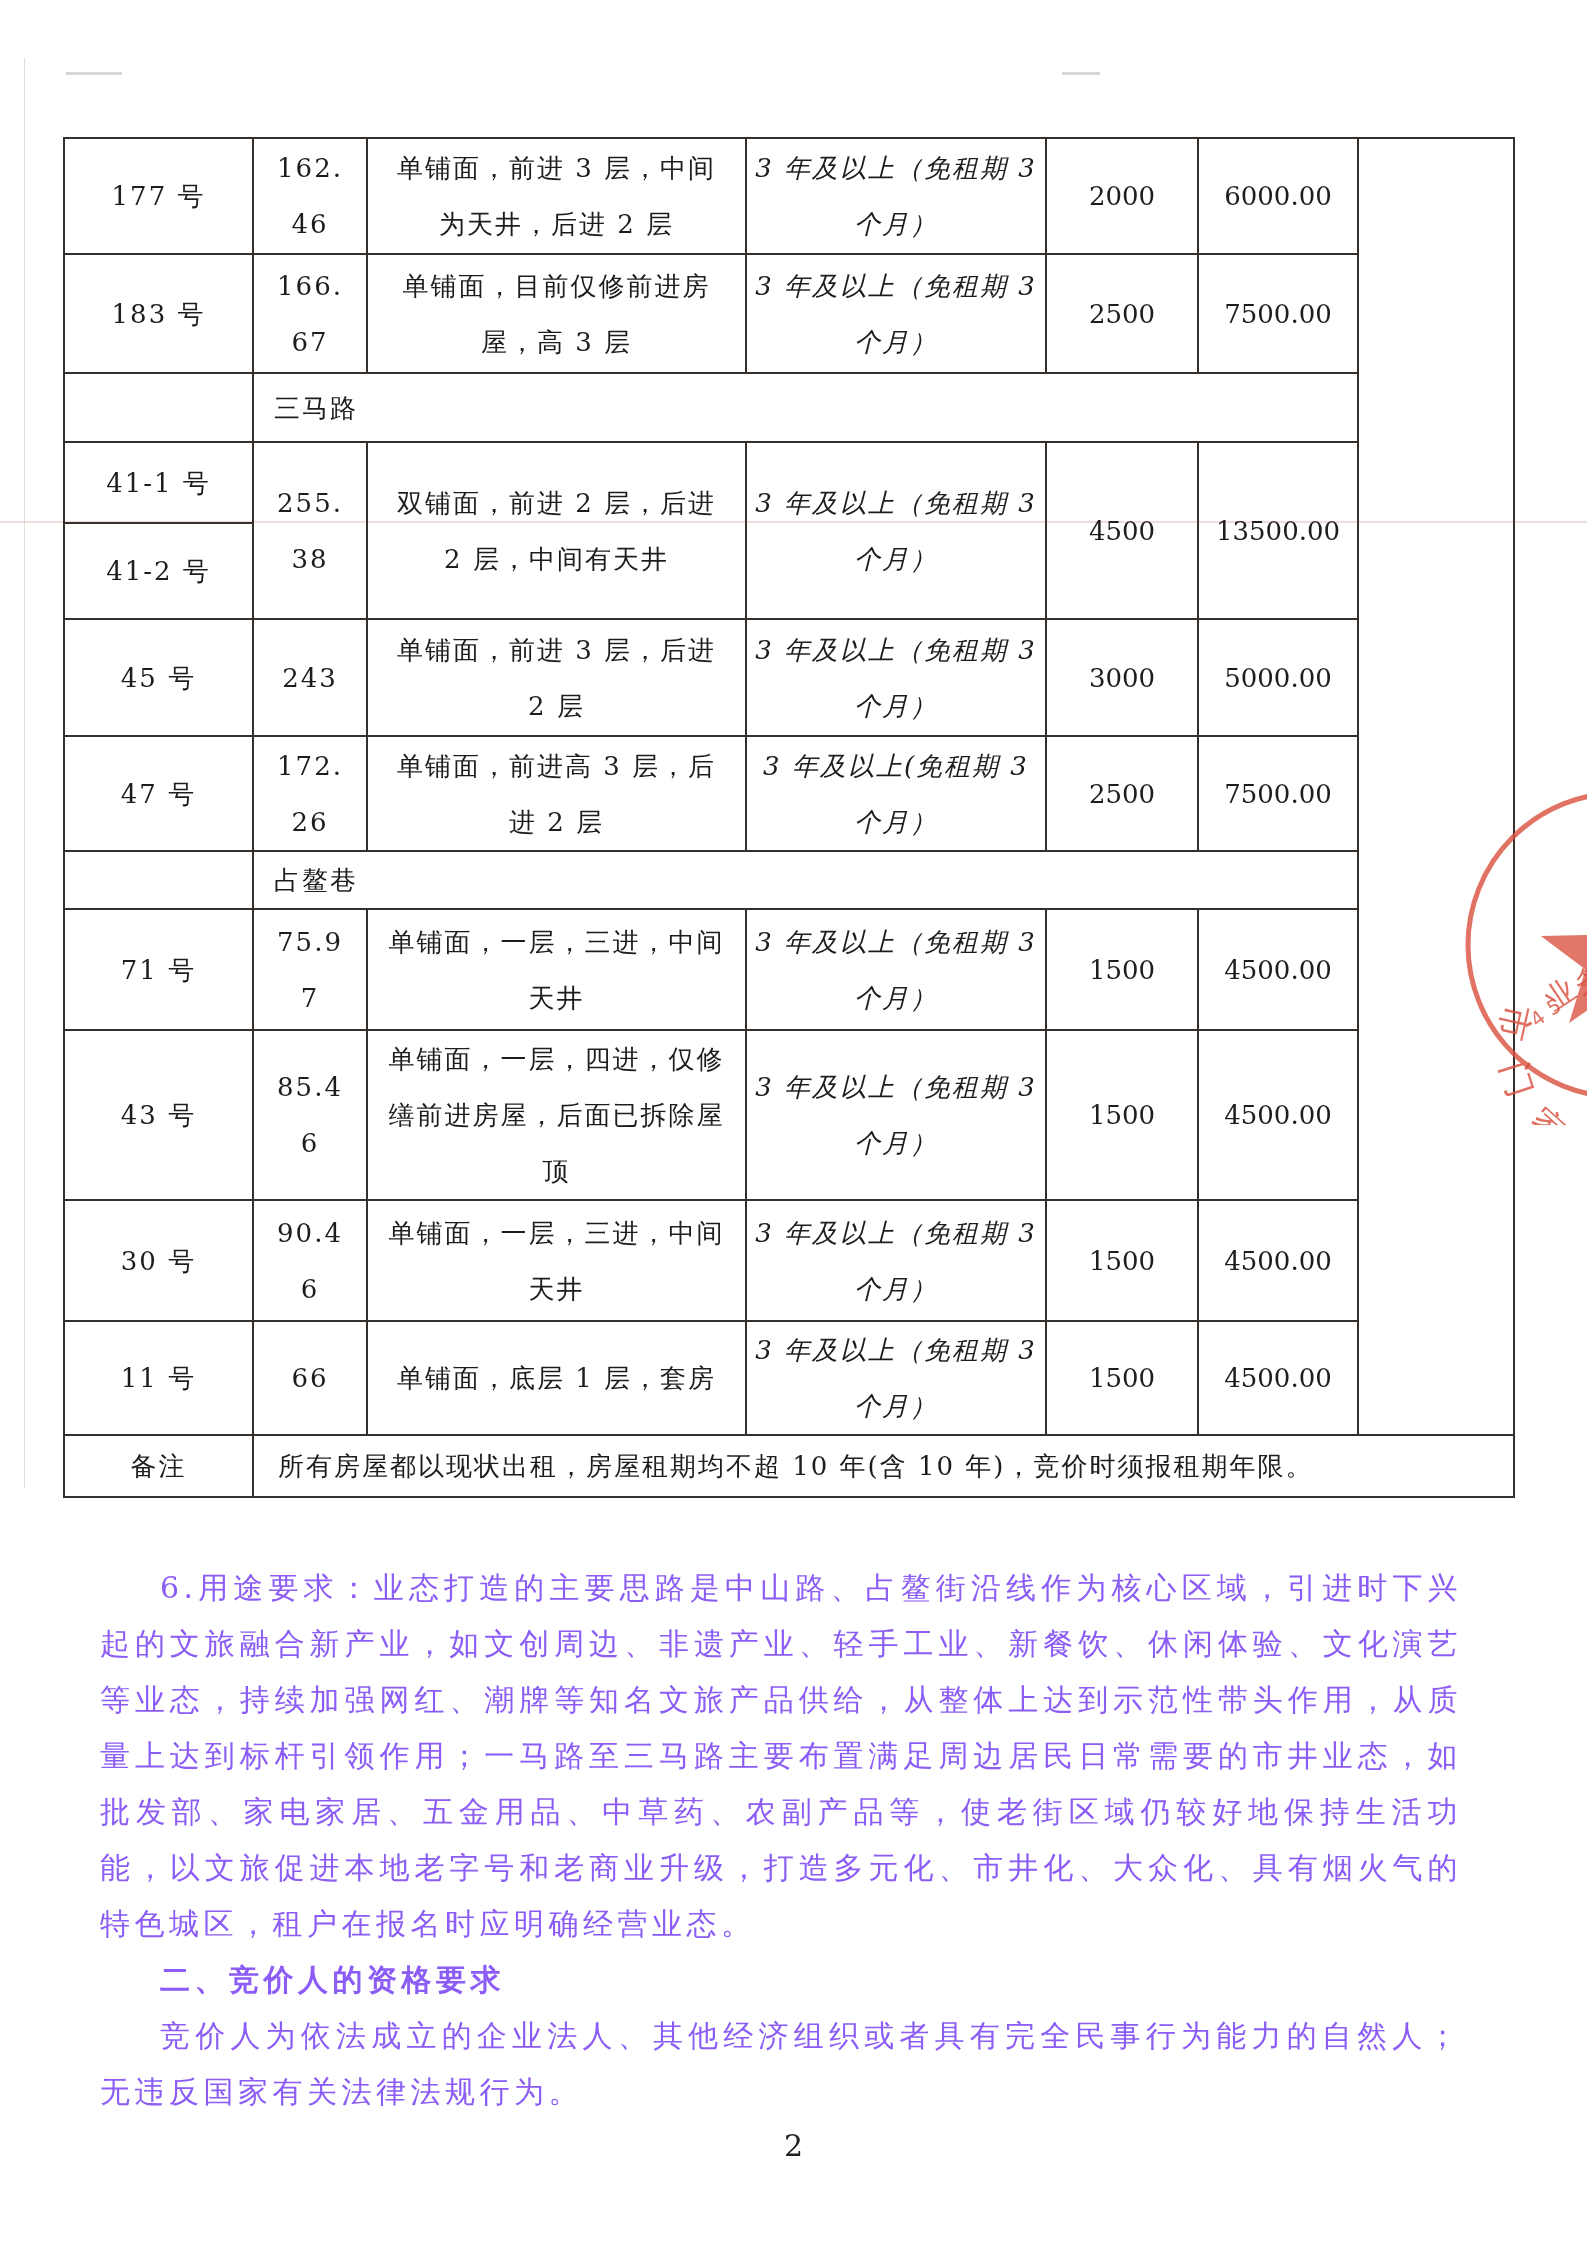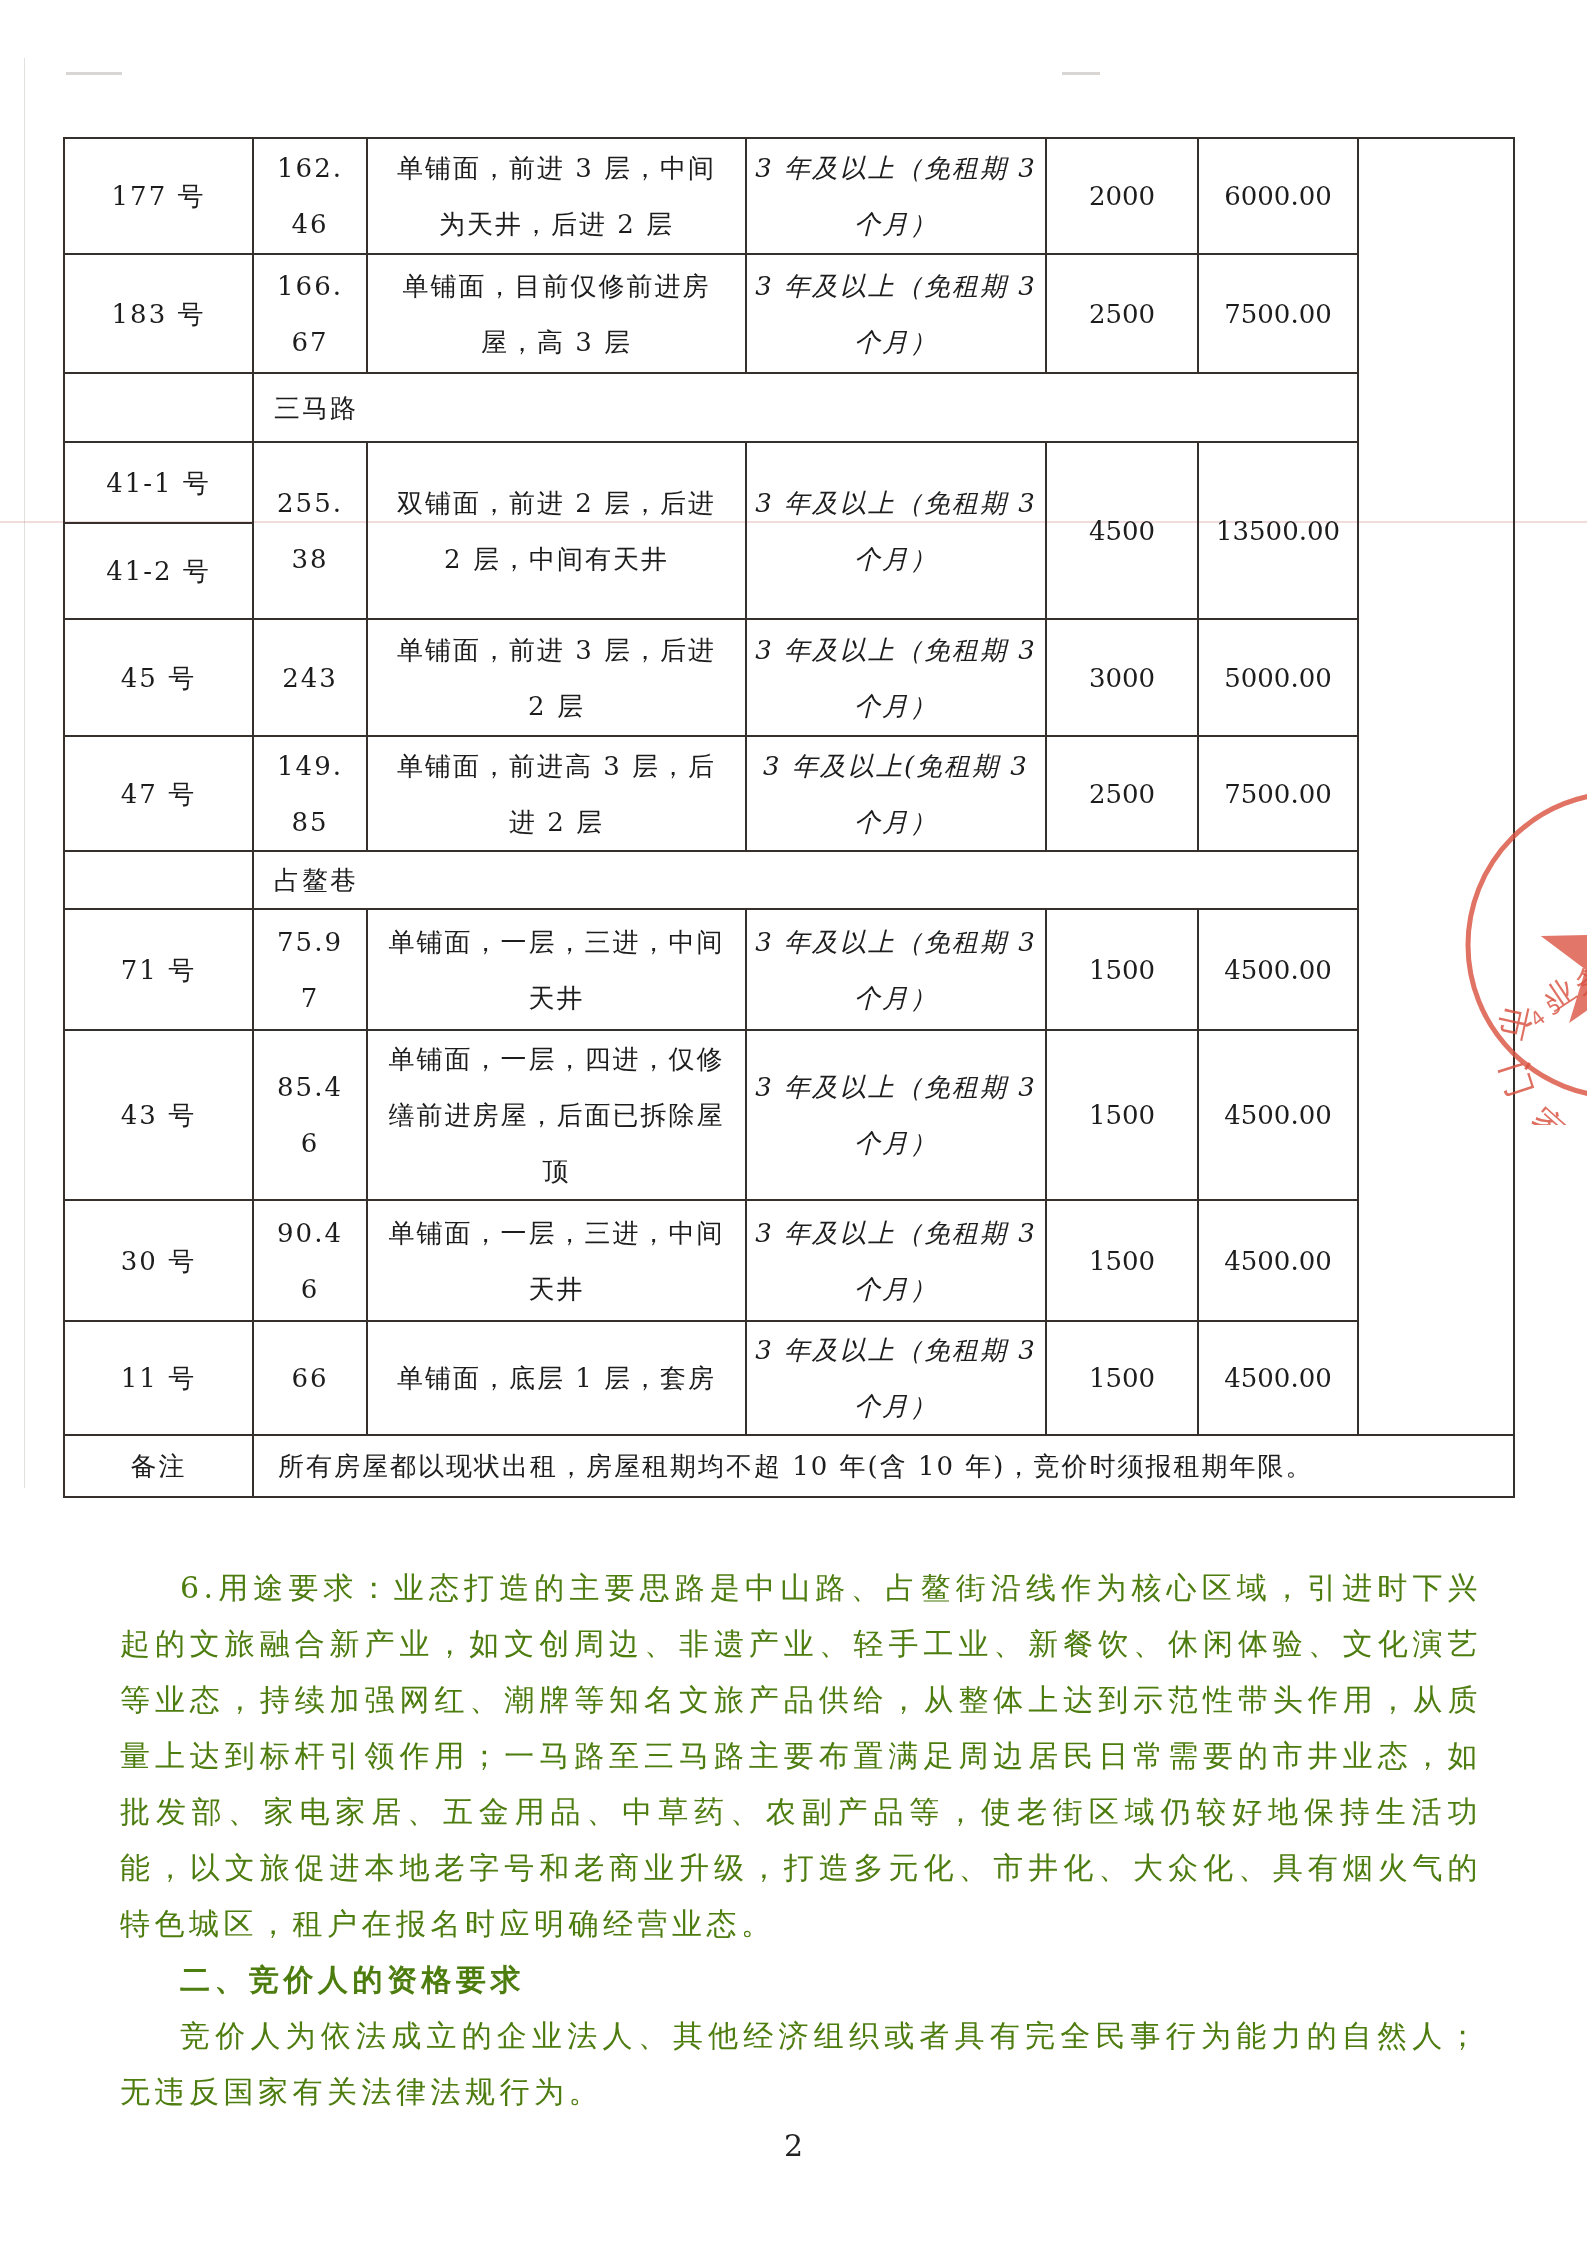--- a/index.html
+++ b/index.html
@@ -35,21 +35,21 @@
   tr.rh1{height:116px;} tr.rh2{height:119px;} tr.rh3{height:69px;}
   tr.rh4{height:81px;}  tr.rh5{height:96px;}  tr.rh6{height:117px;}
   tr.rh7{height:115px;} tr.rh8{height:48px;}  tr.rh9{height:121px;}
   tr.rh10{height:169px;} tr.rh11{height:121px;} tr.rh12{height:107px;}
   tr.rh13{height:62px;}
 
   
   .body-text{
     position:absolute; left:100px; top:1560px; width:1362px;
     font-size:30px; line-height:56px; letter-spacing:4.5px;
-    text-align:justify; color:#4d7c0f;margin-left:20px;
+    text-align:justify; color:#8b5cf6;
   }
   .body-text p{margin:0; text-indent:2em;}
   .body-text p.heading{font-weight:bold;}
 
   .page-number{
     position:absolute; left:0; top:2128px; width:1587px;
     text-align:center; font-size:30px; color:#222;
   }
 
   
@@ -111,21 +111,21 @@
       <tr class="rh6">
         <td class="c-no">45 号</td>
         <td class="c-area">243</td>
         <td class="c-desc">单铺面，前进 3 层，后进 2 层</td>
         <td class="c-lease">3 年及以上（免租期 3 个月）</td>
         <td class="c-price">3000</td>
         <td class="c-price">5000.00</td>
       </tr>
       <tr class="rh7">
         <td class="c-no">47 号</td>
-        <td class="c-area">149.85</td>
+        <td class="c-area">172.26</td>
         <td class="c-desc">单铺面，前进高 3 层，后进 2 层</td>
         <td class="c-lease">3 年及以上(免租期 3 个月）</td>
         <td class="c-price">2500</td>
         <td class="c-price">7500.00</td>
       </tr>
       <tr class="rh8">
         <td class="c-no"></td>
         <td class="c-section" colspan="5">占鳌巷</td>
       </tr>
       <tr class="rh9">

